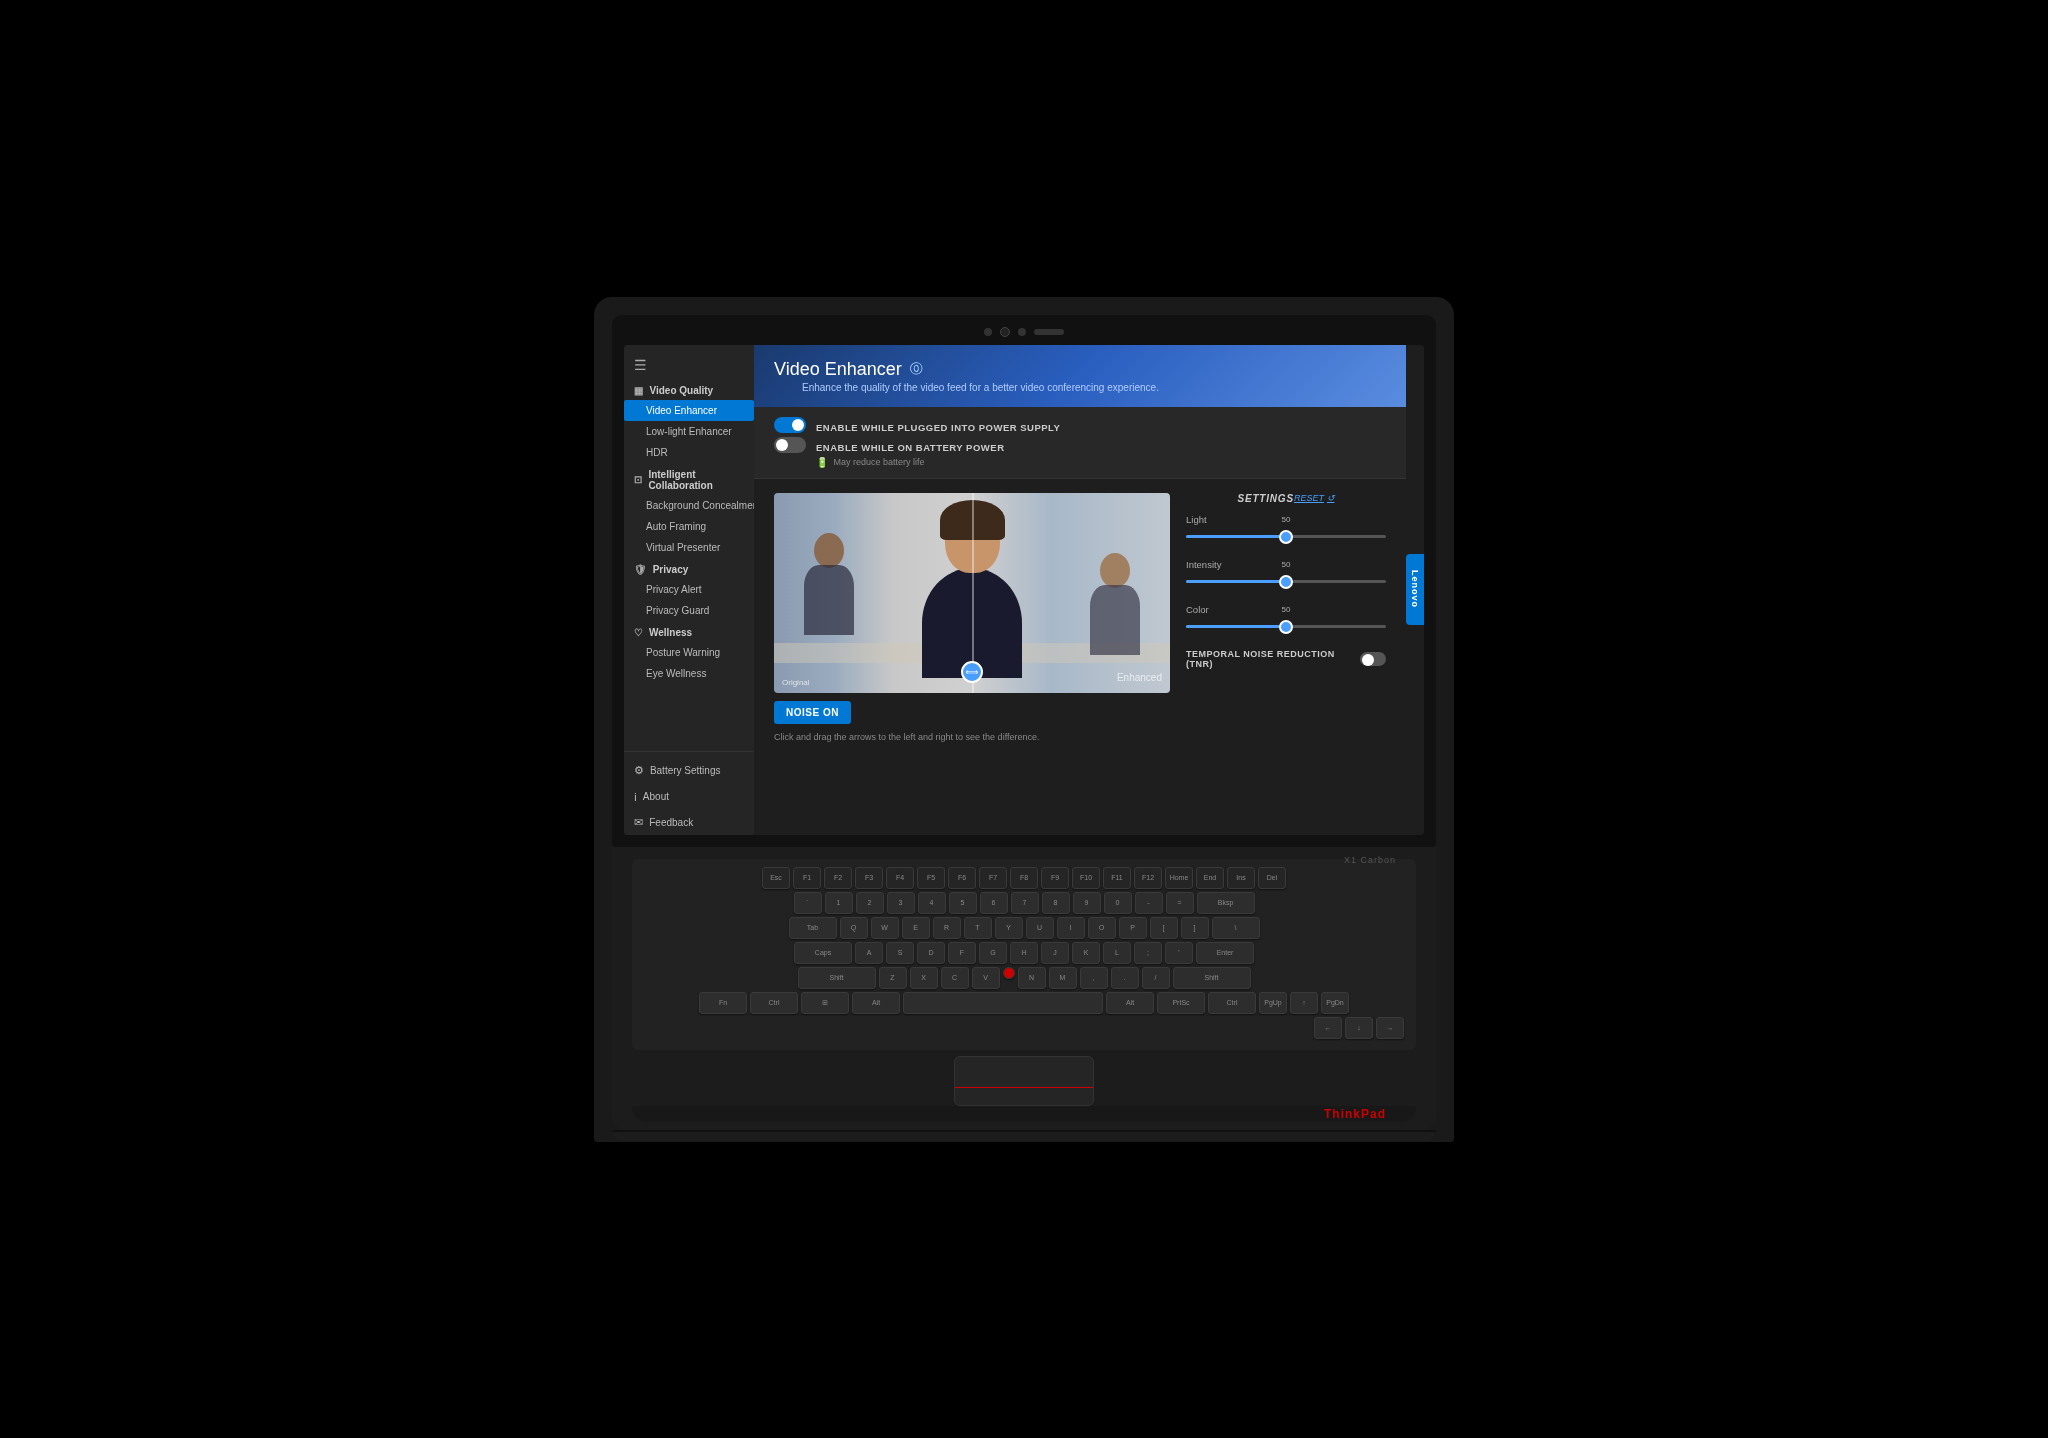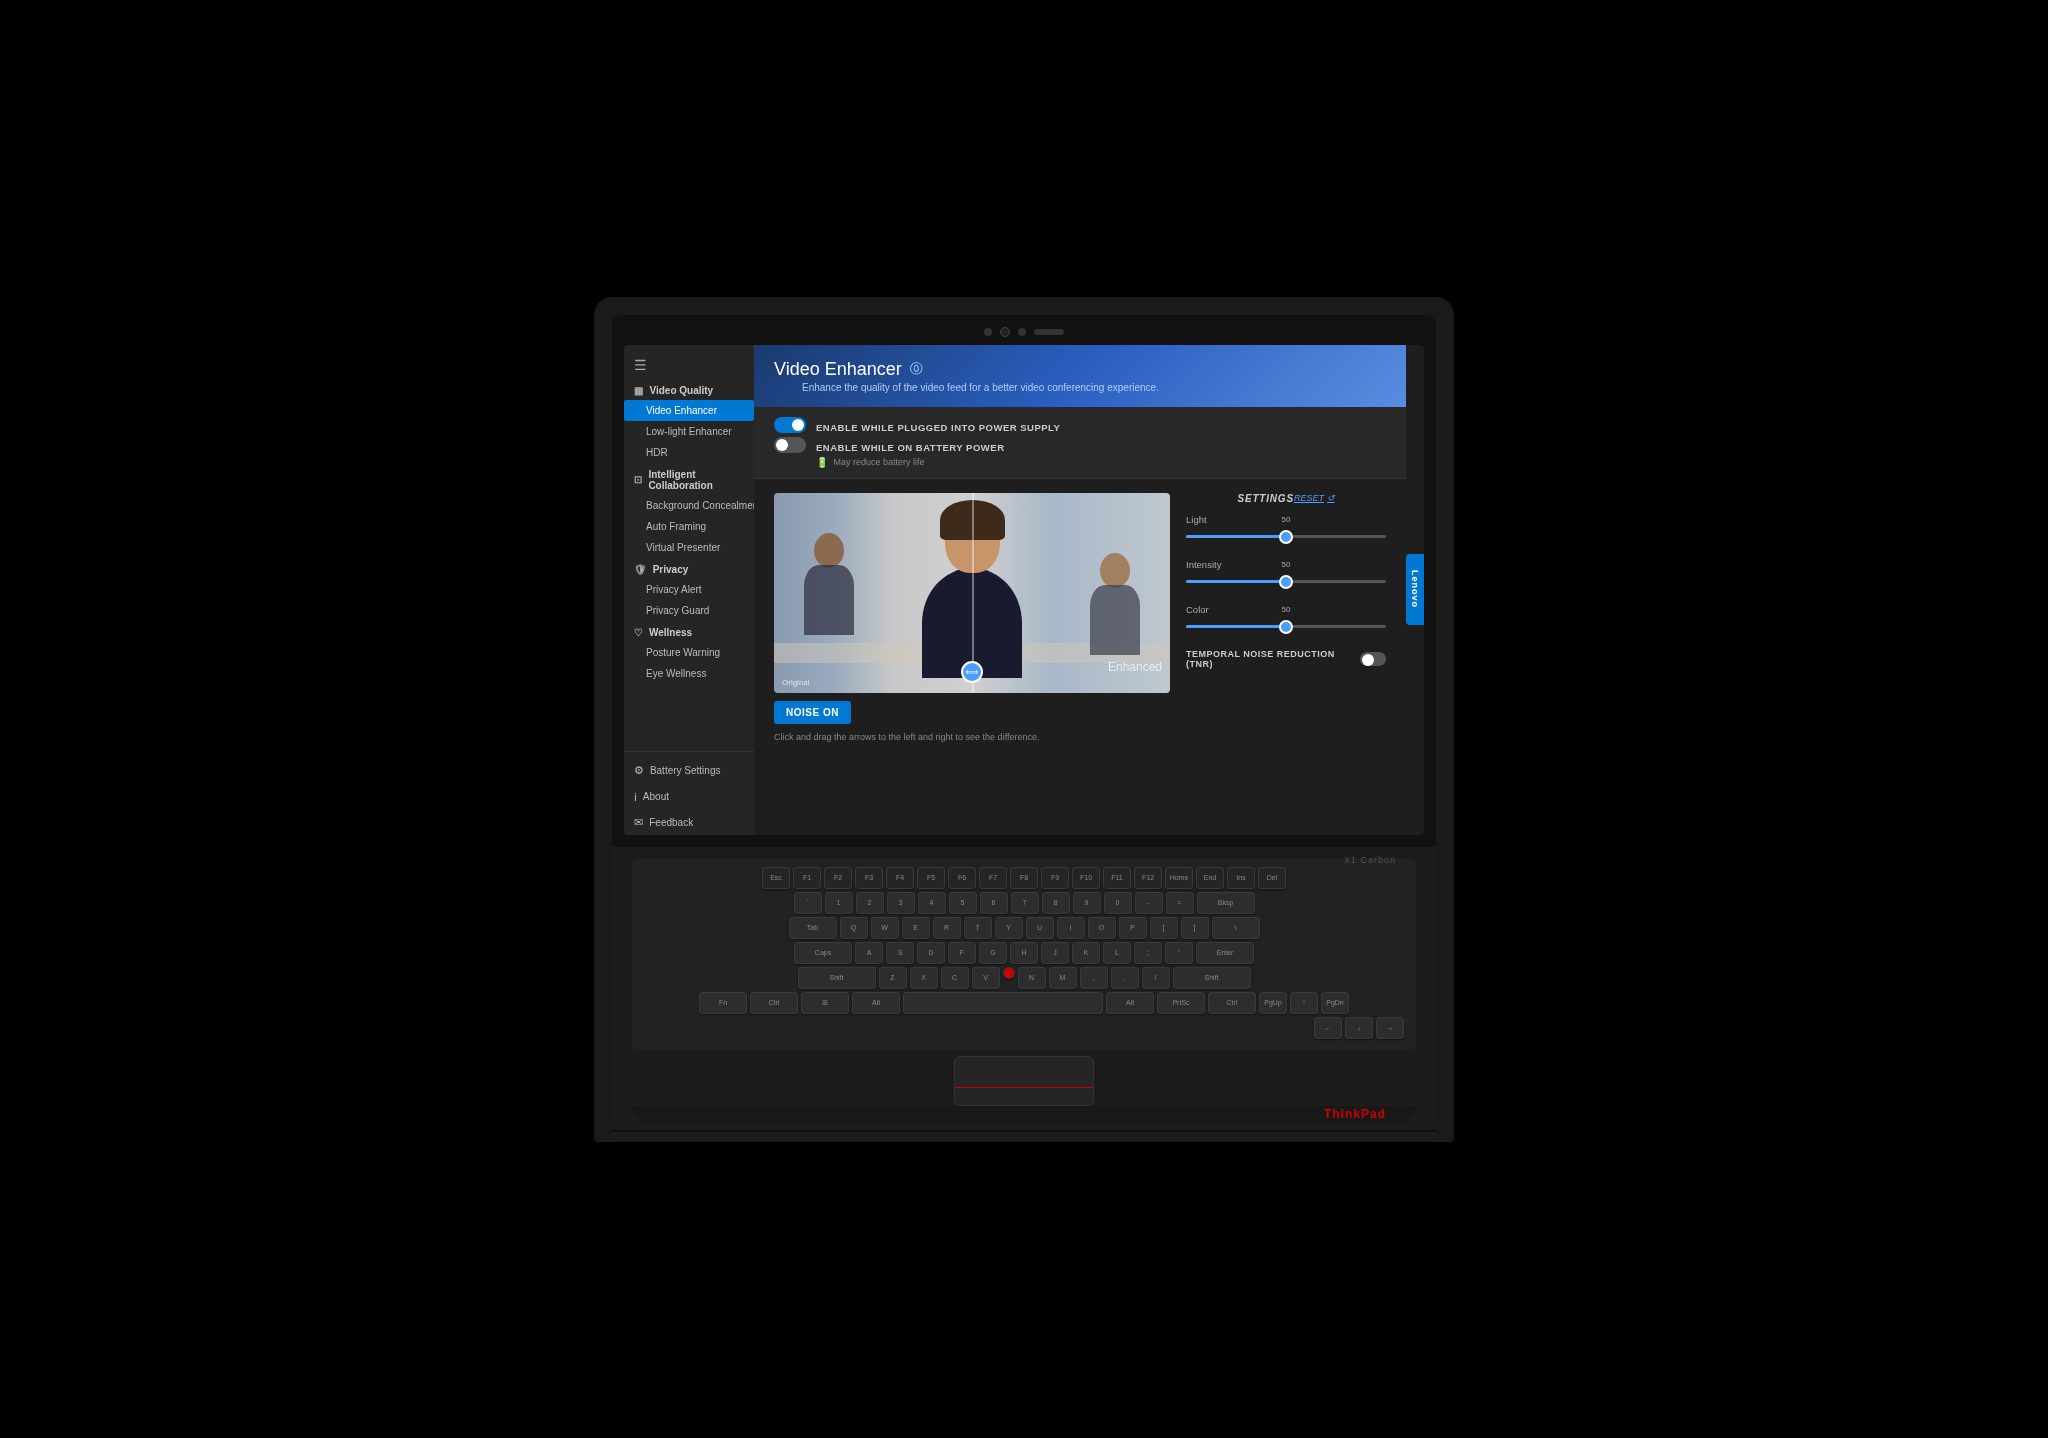--- a/index.html
+++ b/index.html
@@ -398,24 +398,24 @@
     
     .preview-label-left {
       position: absolute;
       bottom: 6px;
       left: 8px;
       color: rgba(255,255,255,0.7);
       font-size: 8px;
     }
     .preview-label-right {
       position: absolute;
-      bottom: 19px;
+      bottom: 10px;
       right: 8px;
       color: rgba(255,255,255,0.7);
-      font-size: 12px;
+      font-size: 10px;
     }
 
     .video-on-btn {
       background: #0078d4;
       color: #fff;
       border: none;
       border-radius: 3px;
       padding: 6px 12px;
       font-size: 10px;
       font-weight: 600;

